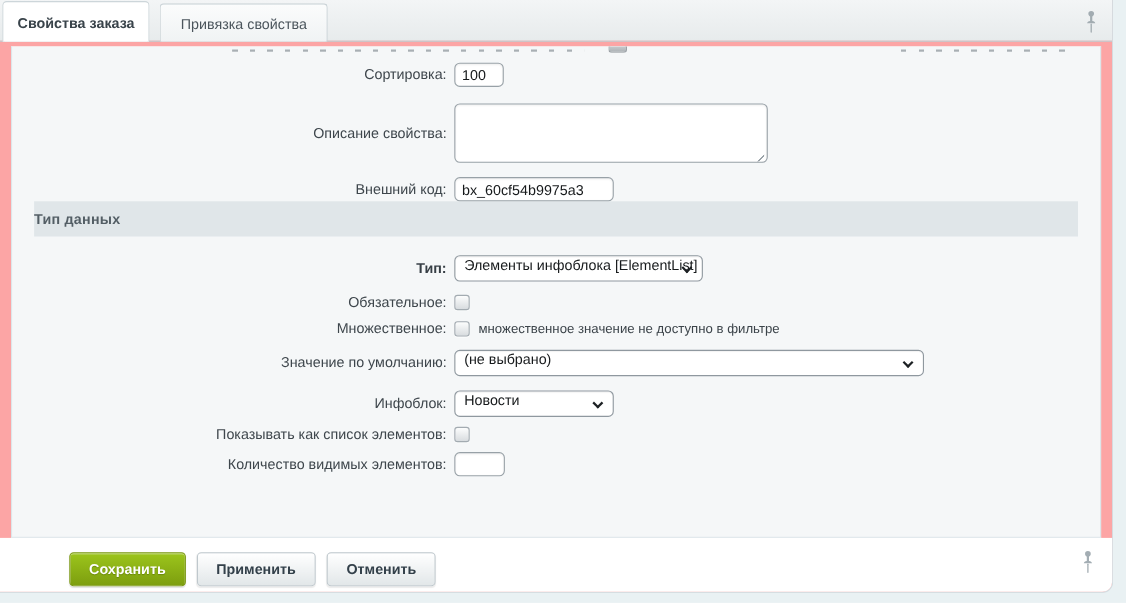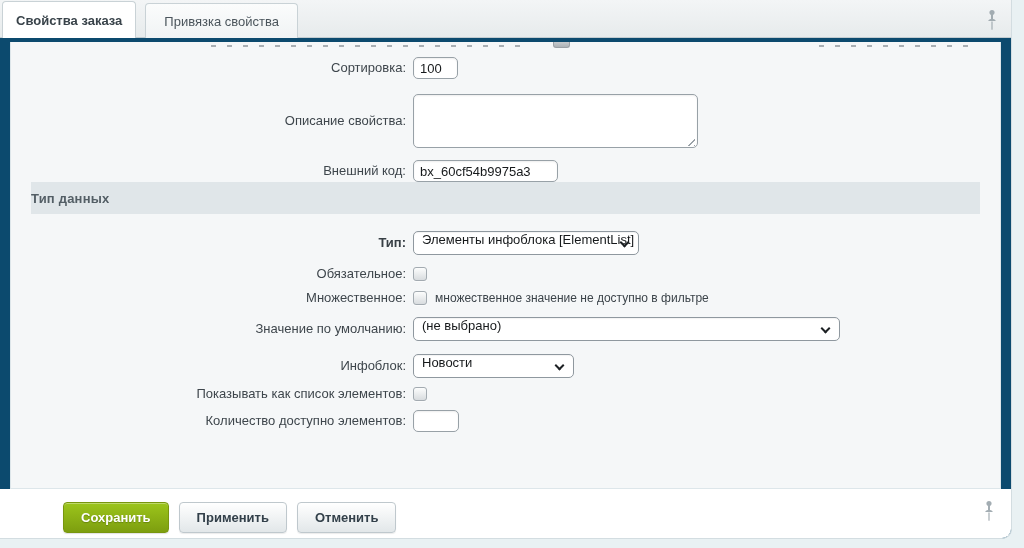--- a/index.html
+++ b/index.html
@@ -1,21 +1,21 @@
 <!DOCTYPE html>
 <html><head>
 <meta charset="utf-8">
 <style>
   * { margin:0; padding:0; box-sizing:border-box; }
   html,body { width:1024px; height:548px; overflow:hidden; }
   body { background:#e9f1f3; font-family:"Liberation Sans", sans-serif; position:relative; }
 
   
   .card { position:absolute; left:0; top:0; width:1012px; height:539px;
-          background:#0c4a6e; border-right:1px solid #d3dde1; border-bottom:1px solid #d3dde1;
+          background:#fca5a5; border-right:1px solid #d3dde1; border-bottom:1px solid #d3dde1;
           border-radius:0 0 10px 0; overflow:hidden; }
 
   
   .tabbar { position:relative; height:38px;
             background:linear-gradient(#f3f5f6,#e7ebec);
             border-bottom:1px solid #c3ccd0;
             display:flex; align-items:flex-end; }
   .tab { display:flex; align-items:center; justify-content:center;
          font-size:13px; white-space:nowrap; cursor:pointer;
          border:1px solid #c9d2d6; border-bottom:none;
@@ -72,21 +72,21 @@
          background:repeating-linear-gradient(135deg, transparent 0 3px, #9aa2a8 3px 4.5px); 
          clip-path:polygon(100% 0, 100% 100%, 0 100%); }
 
   
   .sel { position:relative; height:24px; background:#fff; border:1px solid #8f989f;
          border-radius:5px; display:flex; align-items:flex-start; padding:0 24px 0 8px;
          font-size:13px; color:#16191b; cursor:pointer; box-shadow:inset 0 1px 1px rgba(0,0,0,.05);
          white-space:nowrap; overflow:hidden; }
   .sel-type { width:226px; }
   .sel-default { width:427px; }
-  .sel-ibl { width:161px; }
+  .sel-ibl { width:145px; }
   .chev { position:absolute; right:10px; top:7px; width:7px; height:7px;
           border-right:2px solid #1d2124; border-bottom:2px solid #1d2124;
           transform:rotate(45deg); }
 
   
   .cbx { width:14px; height:14px; border:1px solid #a3abb1; border-radius:3px;
          background:linear-gradient(#fcfdfd,#d8dcdf); cursor:pointer; flex:none;
          box-shadow:0 1px 0 rgba(255,255,255,.6); }
   .note { font-size:12px; color:#3c444a; margin-left:8px; }
 
@@ -188,21 +188,21 @@
         <span class="chev"></span>
       </div>
     </div>
 
     <div class="row mt12">
       <div class="lbl">Показывать как список элементов:</div>
       <div class="cbx"></div>
     </div>
 
     <div class="row mt12">
-      <div class="lbl">Количество доступно элементов:</div>
+      <div class="lbl">Количество видимых элементов:</div>
       <input class="tin tin-count" value="" style="">
     </div>
 
   </div>
 
   <div class="footer">
     <div class="btn-row">
       <button class="btn btn-save">Сохранить</button>
       <button class="btn btn-gray">Применить</button>
       <button class="btn btn-gray">Отменить</button>

